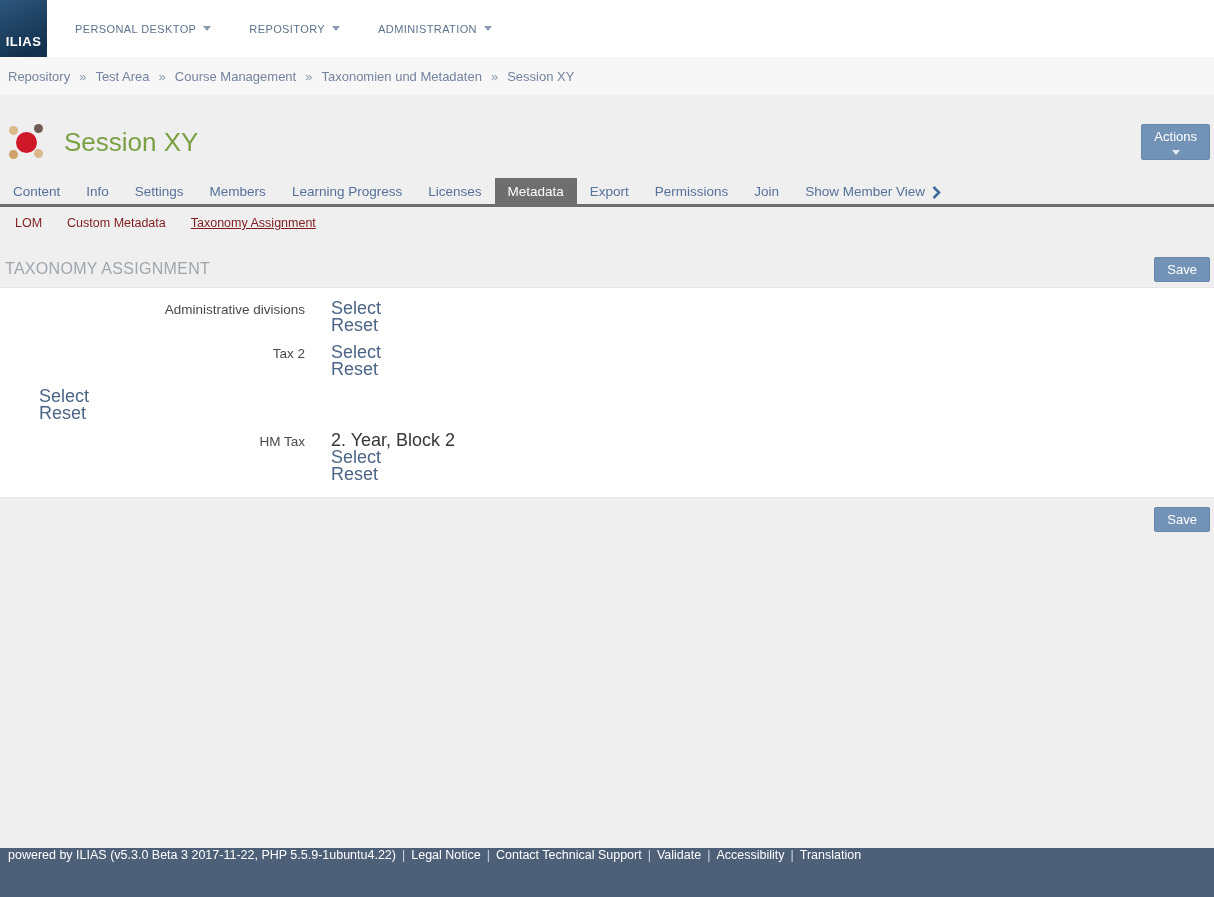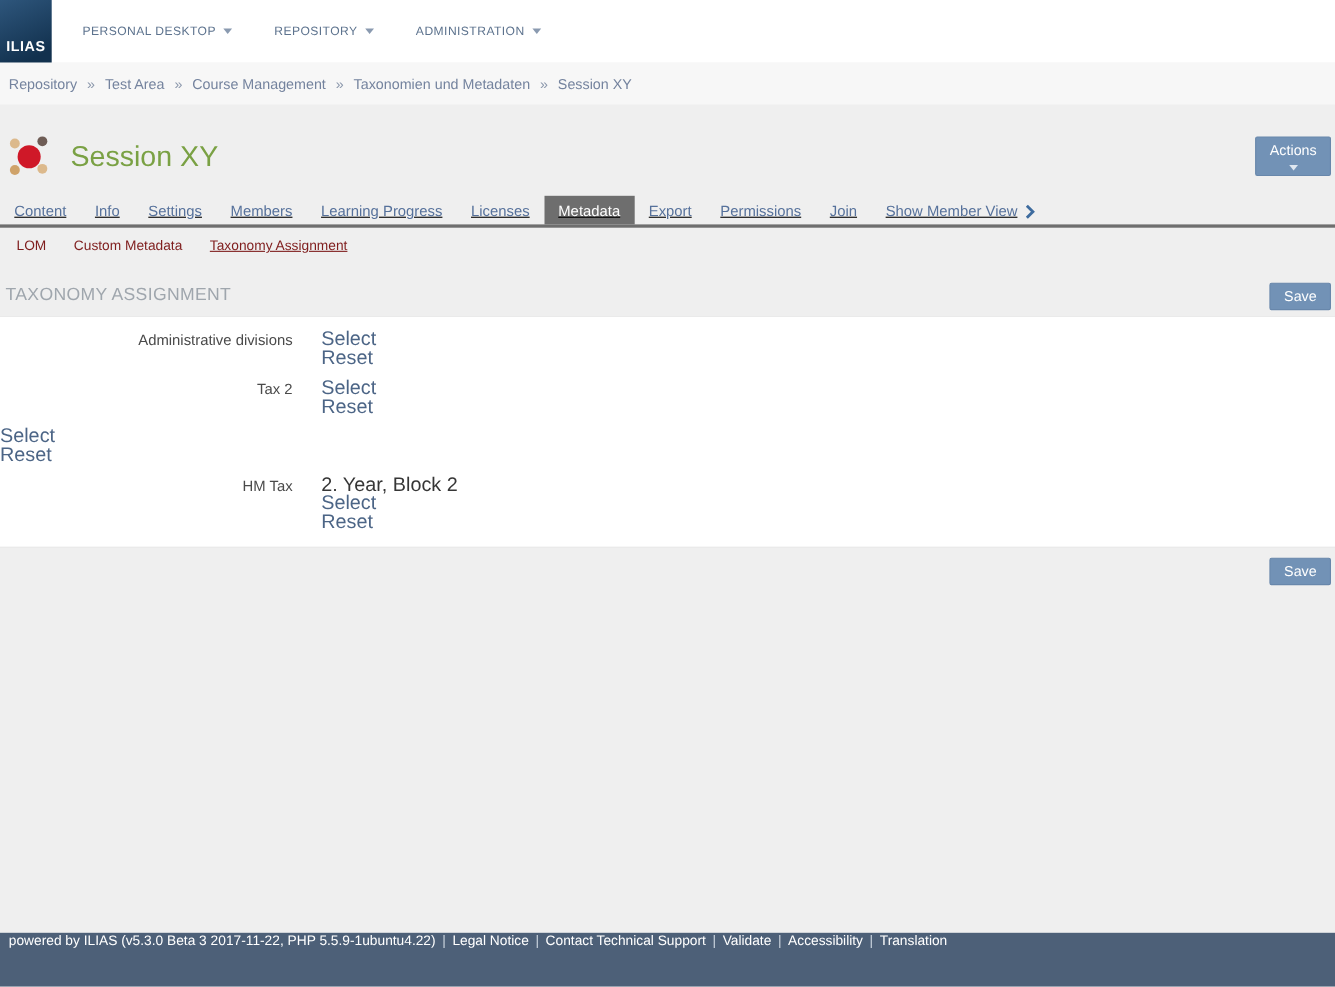--- a/index.html
+++ b/index.html
@@ -56,21 +56,20 @@
   .btn{
     background:var(--accent_blue);color:#fff;font-size:13px;
     border:1px solid #6887ab;border-radius:2px;padding:4px 12px;cursor:pointer;
     font-family:"Liberation Sans",sans-serif;display:inline-flex;align-items:center;gap:6px;
   }
   .title-row .btn{margin-left:auto;flex-direction:column;}
   
   .tabs{
     display:flex;align-items:flex-end;margin-top:16px;
     border-bottom:3px solid var(--tab_active_gray);
-    text-decoration:underline;
   }
   .tab{
     font-size:13.5px;color:#56719b;padding:6px 13px 5px;cursor:pointer;white-space:nowrap;
     display:flex;align-items:center;gap:7px;
   }
   .tab.active{background:var(--tab_active_gray);color:#fff;}
   .chev{flex:none;margin-top:1px;}
   
   .subtabs{display:flex;gap:25px;padding:9px 0 10px 15px;}
   .subtab{font-size:12.5px;color:#7f1d1d;cursor:pointer;}
@@ -78,21 +77,21 @@
   
   .section-head{
     display:flex;align-items:center;justify-content:space-between;
     margin:14px 4px 0 5px;height:30px;
   }
   .section-title{font-size:16px;color:#9fa6ad;letter-spacing:.3px;font-weight:400;}
   .panel{
     background:var(--panel_bg);border:1px solid #e5e5e5;border-left:none;border-right:none;
     margin-top:3px;padding:12px 0 4px;
   }
-  .frow{display:flex;margin-bottom:10px;}
+  .frow{display:flex;margin-bottom:10px;padding-left:39px;}
   .frow-label{
     width:292px;flex:none;text-align:right;padding-right:26px;
     font-size:13.5px;color:#4a4a4a;line-height:17px;padding-top:1px;
   }
   .frow-body{font-size:18px;line-height:17px;}
   .frow-value{color:#363636;}
   .frow-value:empty{display:none;}
   .flink{display:block;color:var(--link_blue);cursor:pointer;text-decoration:none;}
   .save-row{display:flex;justify-content:flex-end;margin:9px 4px 0 0;}
   

